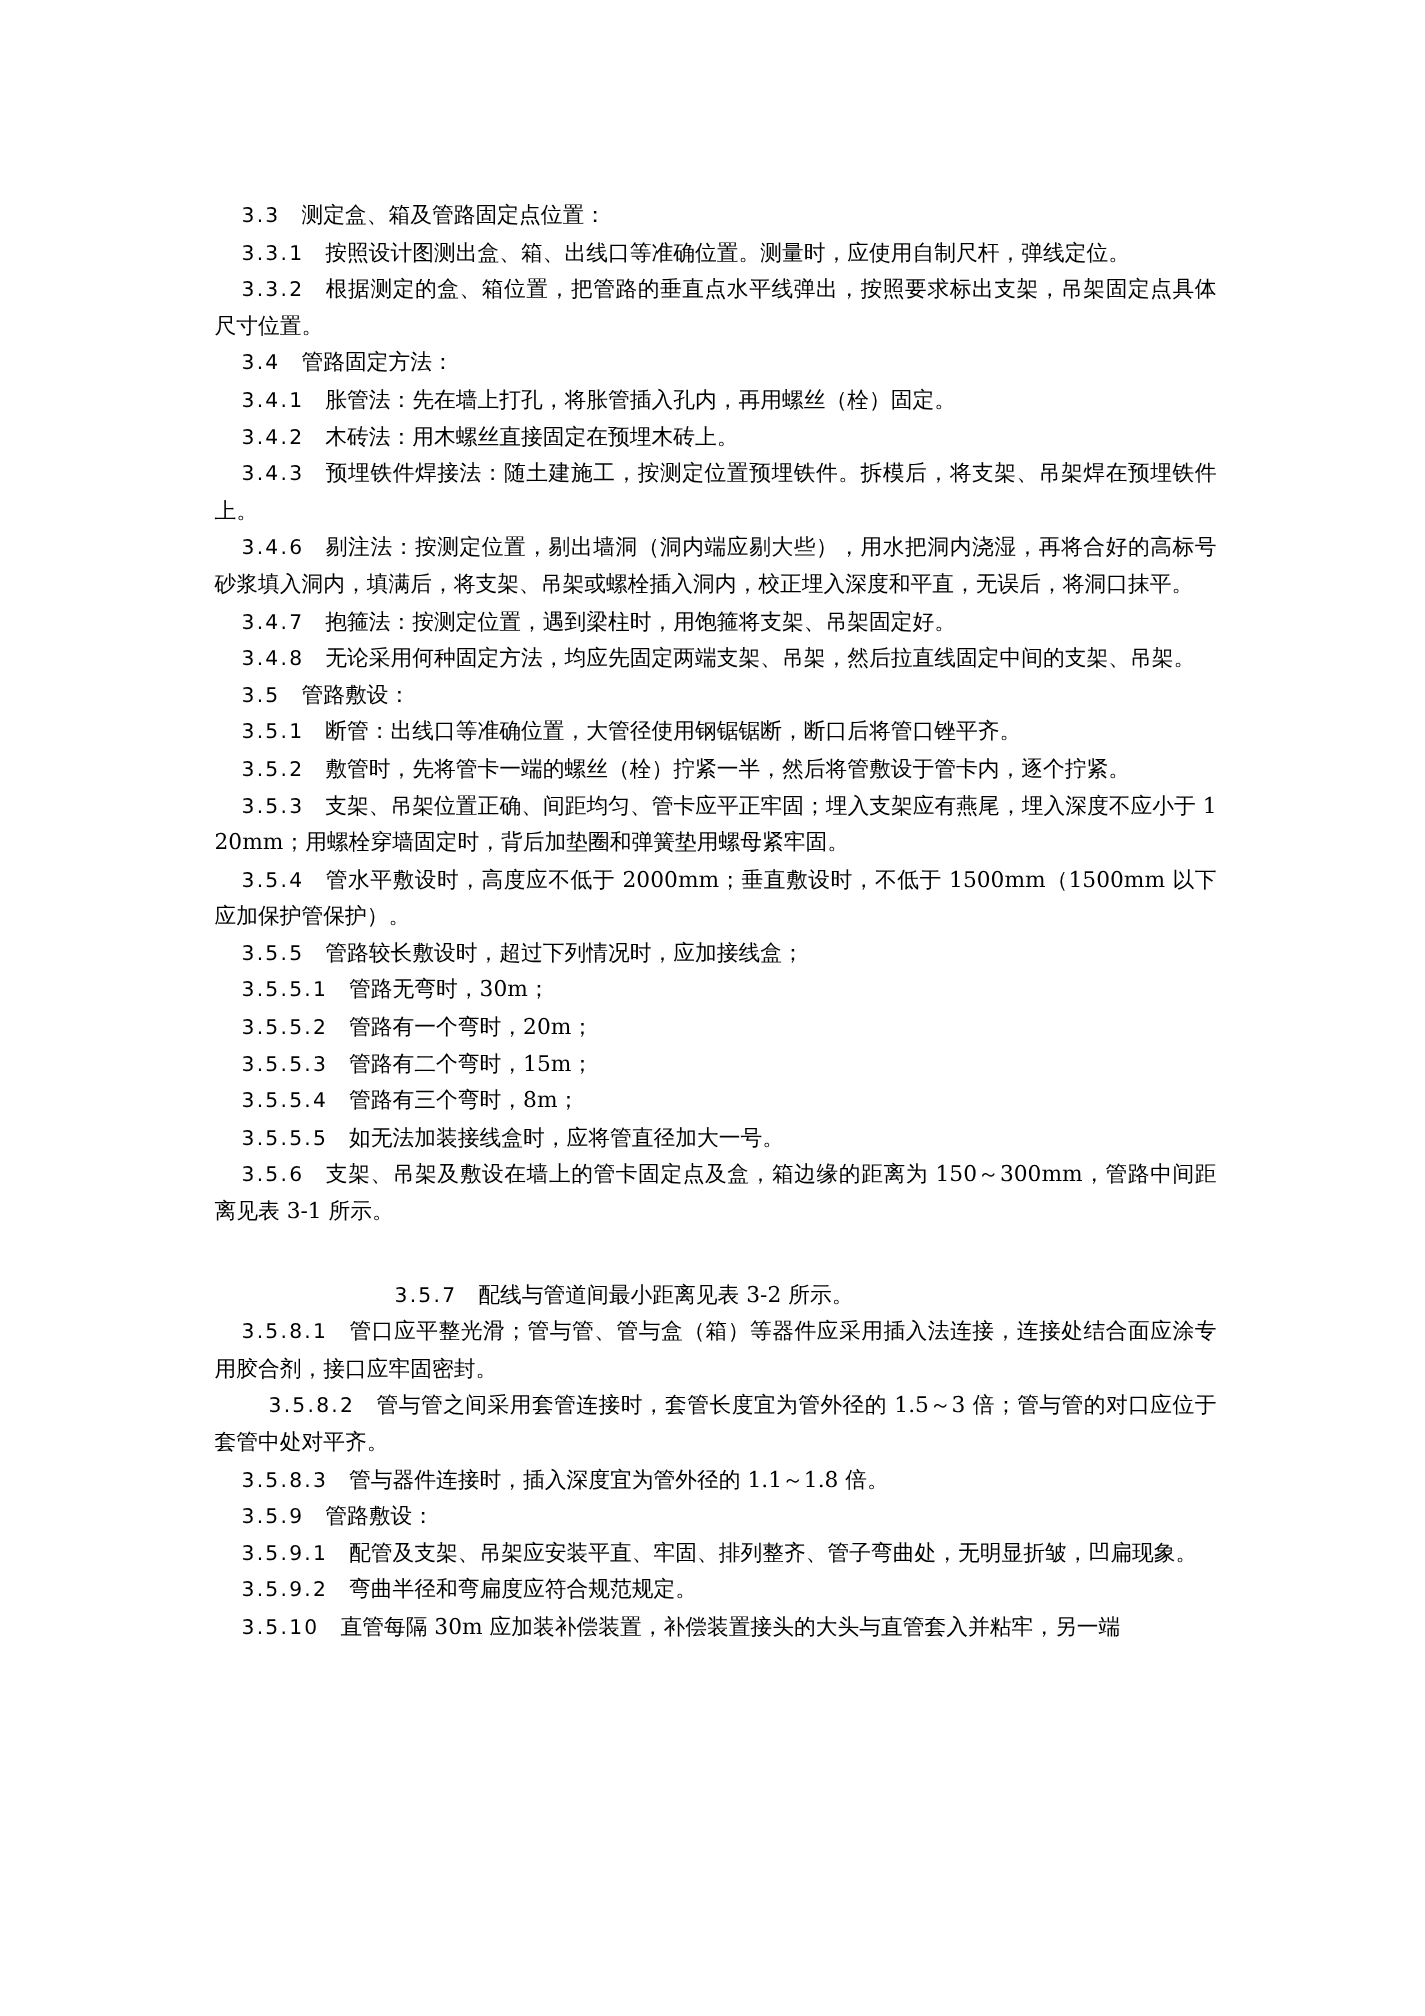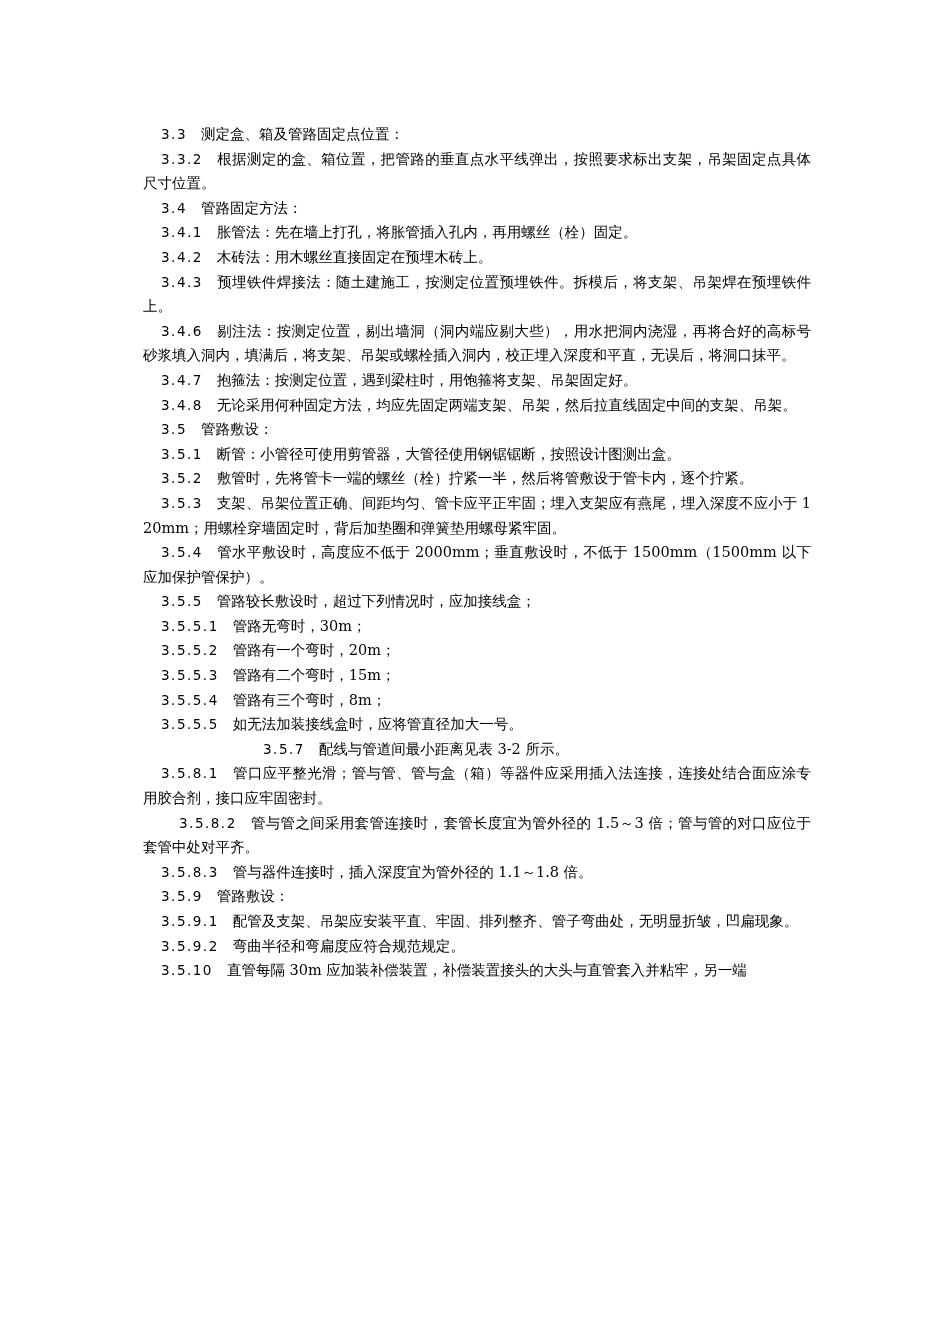--- a/index.html
+++ b/index.html
@@ -1,49 +1,51 @@
 <!DOCTYPE html>
 <html><head>
 <meta charset="utf-8">
 <style>
   html, body { margin: 0; padding: 0; background: #ffffff; }
   body { width: 950px; height: 1344px; position: relative; overflow: hidden;
          font-family: "DejaVu Serif", "Liberation Serif", serif; color: #000; }
-  .page { position: absolute; left: 143px; top: 122px; width: 668px; }
+  .page { position: absolute; left: 143px; top: 132px; width: 668px; }
   .p { font-size: 14.5px; line-height: 24.6px; margin: 0; text-align: justify;
        text-indent: 18px; white-space: normal; word-break: break-all; }
   .p.i2 { text-indent: 36px; }
-  .p.center7 { text-indent: 120px; }
+  .p.center7 { text-indent: 120px; margin-top: 31px; }
   .num { font-family: "DejaVu Sans", "Liberation Sans", sans-serif; font-size: 13.5px;
          letter-spacing: 1.5px; margin-right: 14px; }
 </style>
 </head>
 <body>
 
 <div class="page" id="page">
     <p class="p"><span class="num">3.3</span><span>测定盒、箱及管路固定点位置：</span></p>
+    <p class="p"><span class="num">3.3.1</span><span>按照设计图测出盒、箱、出线口等准确位置。测量时，应使用自制尺杆，弹线定位。</span></p>
     <p class="p"><span class="num">3.3.2</span><span>根据测定的盒、箱位置，把管路的垂直点水平线弹出，按照要求标出支架，吊架固定点具体尺寸位置。</span></p>
     <p class="p"><span class="num">3.4</span><span>管路固定方法：</span></p>
     <p class="p"><span class="num">3.4.1</span><span>胀管法：先在墙上打孔，将胀管插入孔内，再用螺丝（栓）固定。</span></p>
     <p class="p"><span class="num">3.4.2</span><span>木砖法：用木螺丝直接固定在预埋木砖上。</span></p>
     <p class="p"><span class="num">3.4.3</span><span>预埋铁件焊接法：随土建施工，按测定位置预埋铁件。拆模后，将支架、吊架焊在预埋铁件上。</span></p>
     <p class="p"><span class="num">3.4.6</span><span>剔注法：按测定位置，剔出墙洞（洞内端应剔大些），用水把洞内浇湿，再将合好的高标号砂浆填入洞内，填满后，将支架、吊架或螺栓插入洞内，校正埋入深度和平直，无误后，将洞口抹平。</span></p>
     <p class="p"><span class="num">3.4.7</span><span>抱箍法：按测定位置，遇到梁柱时，用饱箍将支架、吊架固定好。</span></p>
     <p class="p"><span class="num">3.4.8</span><span>无论采用何种固定方法，均应先固定两端支架、吊架，然后拉直线固定中间的支架、吊架。</span></p>
     <p class="p"><span class="num">3.5</span><span>管路敷设：</span></p>
-    <p class="p"><span class="num">3.5.1</span><span>断管：小管径可使用剪管器，大管径使用钢锯锯断，按照设计图测出盒。</span></p>
+    <p class="p"><span class="num">3.5.1</span><span>断管：出线口等准确位置，大管径使用钢锯锯断，断口后将管口锉平齐。</span></p>
     <p class="p"><span class="num">3.5.2</span><span>敷管时，先将管卡一端的螺丝（栓）拧紧一半，然后将管敷设于管卡内，逐个拧紧。</span></p>
     <p class="p"><span class="num">3.5.3</span><span>支架、吊架位置正确、间距均匀、管卡应平正牢固；埋入支架应有燕尾，埋入深度不应小于 120mm；用螺栓穿墙固定时，背后加垫圈和弹簧垫用螺母紧牢固。</span></p>
     <p class="p"><span class="num">3.5.4</span><span>管水平敷设时，高度应不低于 2000mm；垂直敷设时，不低于 1500mm（1500mm 以下应加保护管保护）。</span></p>
     <p class="p"><span class="num">3.5.5</span><span>管路较长敷设时，超过下列情况时，应加接线盒；</span></p>
     <p class="p"><span class="num">3.5.5.1</span><span>管路无弯时，30m；</span></p>
     <p class="p"><span class="num">3.5.5.2</span><span>管路有一个弯时，20m；</span></p>
     <p class="p"><span class="num">3.5.5.3</span><span>管路有二个弯时，15m；</span></p>
     <p class="p"><span class="num">3.5.5.4</span><span>管路有三个弯时，8m；</span></p>
     <p class="p"><span class="num">3.5.5.5</span><span>如无法加装接线盒时，应将管直径加大一号。</span></p>
+    <p class="p"><span class="num">3.5.6</span><span>支架、吊架及敷设在墙上的管卡固定点及盒，箱边缘的距离为 150～300mm，管路中间距离见表 3-1 所示。</span></p>
     <p class="p center7"><span class="num">3.5.7</span><span>配线与管道间最小距离见表 3-2 所示。</span></p>
     <p class="p"><span class="num">3.5.8.1</span><span>管口应平整光滑；管与管、管与盒（箱）等器件应采用插入法连接，连接处结合面应涂专用胶合剂，接口应牢固密封。</span></p>
     <p class="p i2"><span class="num">3.5.8.2</span><span>管与管之间采用套管连接时，套管长度宜为管外径的 1.5～3 倍；管与管的对口应位于套管中处对平齐。</span></p>
     <p class="p"><span class="num">3.5.8.3</span><span>管与器件连接时，插入深度宜为管外径的 1.1～1.8 倍。</span></p>
     <p class="p"><span class="num">3.5.9</span><span>管路敷设：</span></p>
     <p class="p"><span class="num">3.5.9.1</span><span>配管及支架、吊架应安装平直、牢固、排列整齐、管子弯曲处，无明显折皱，凹扁现象。</span></p>
     <p class="p"><span class="num">3.5.9.2</span><span>弯曲半径和弯扁度应符合规范规定。</span></p>
     <p class="p"><span class="num">3.5.10</span><span>直管每隔 30m 应加装补偿装置，补偿装置接头的大头与直管套入并粘牢，另一端</span></p>
   </div>
 

